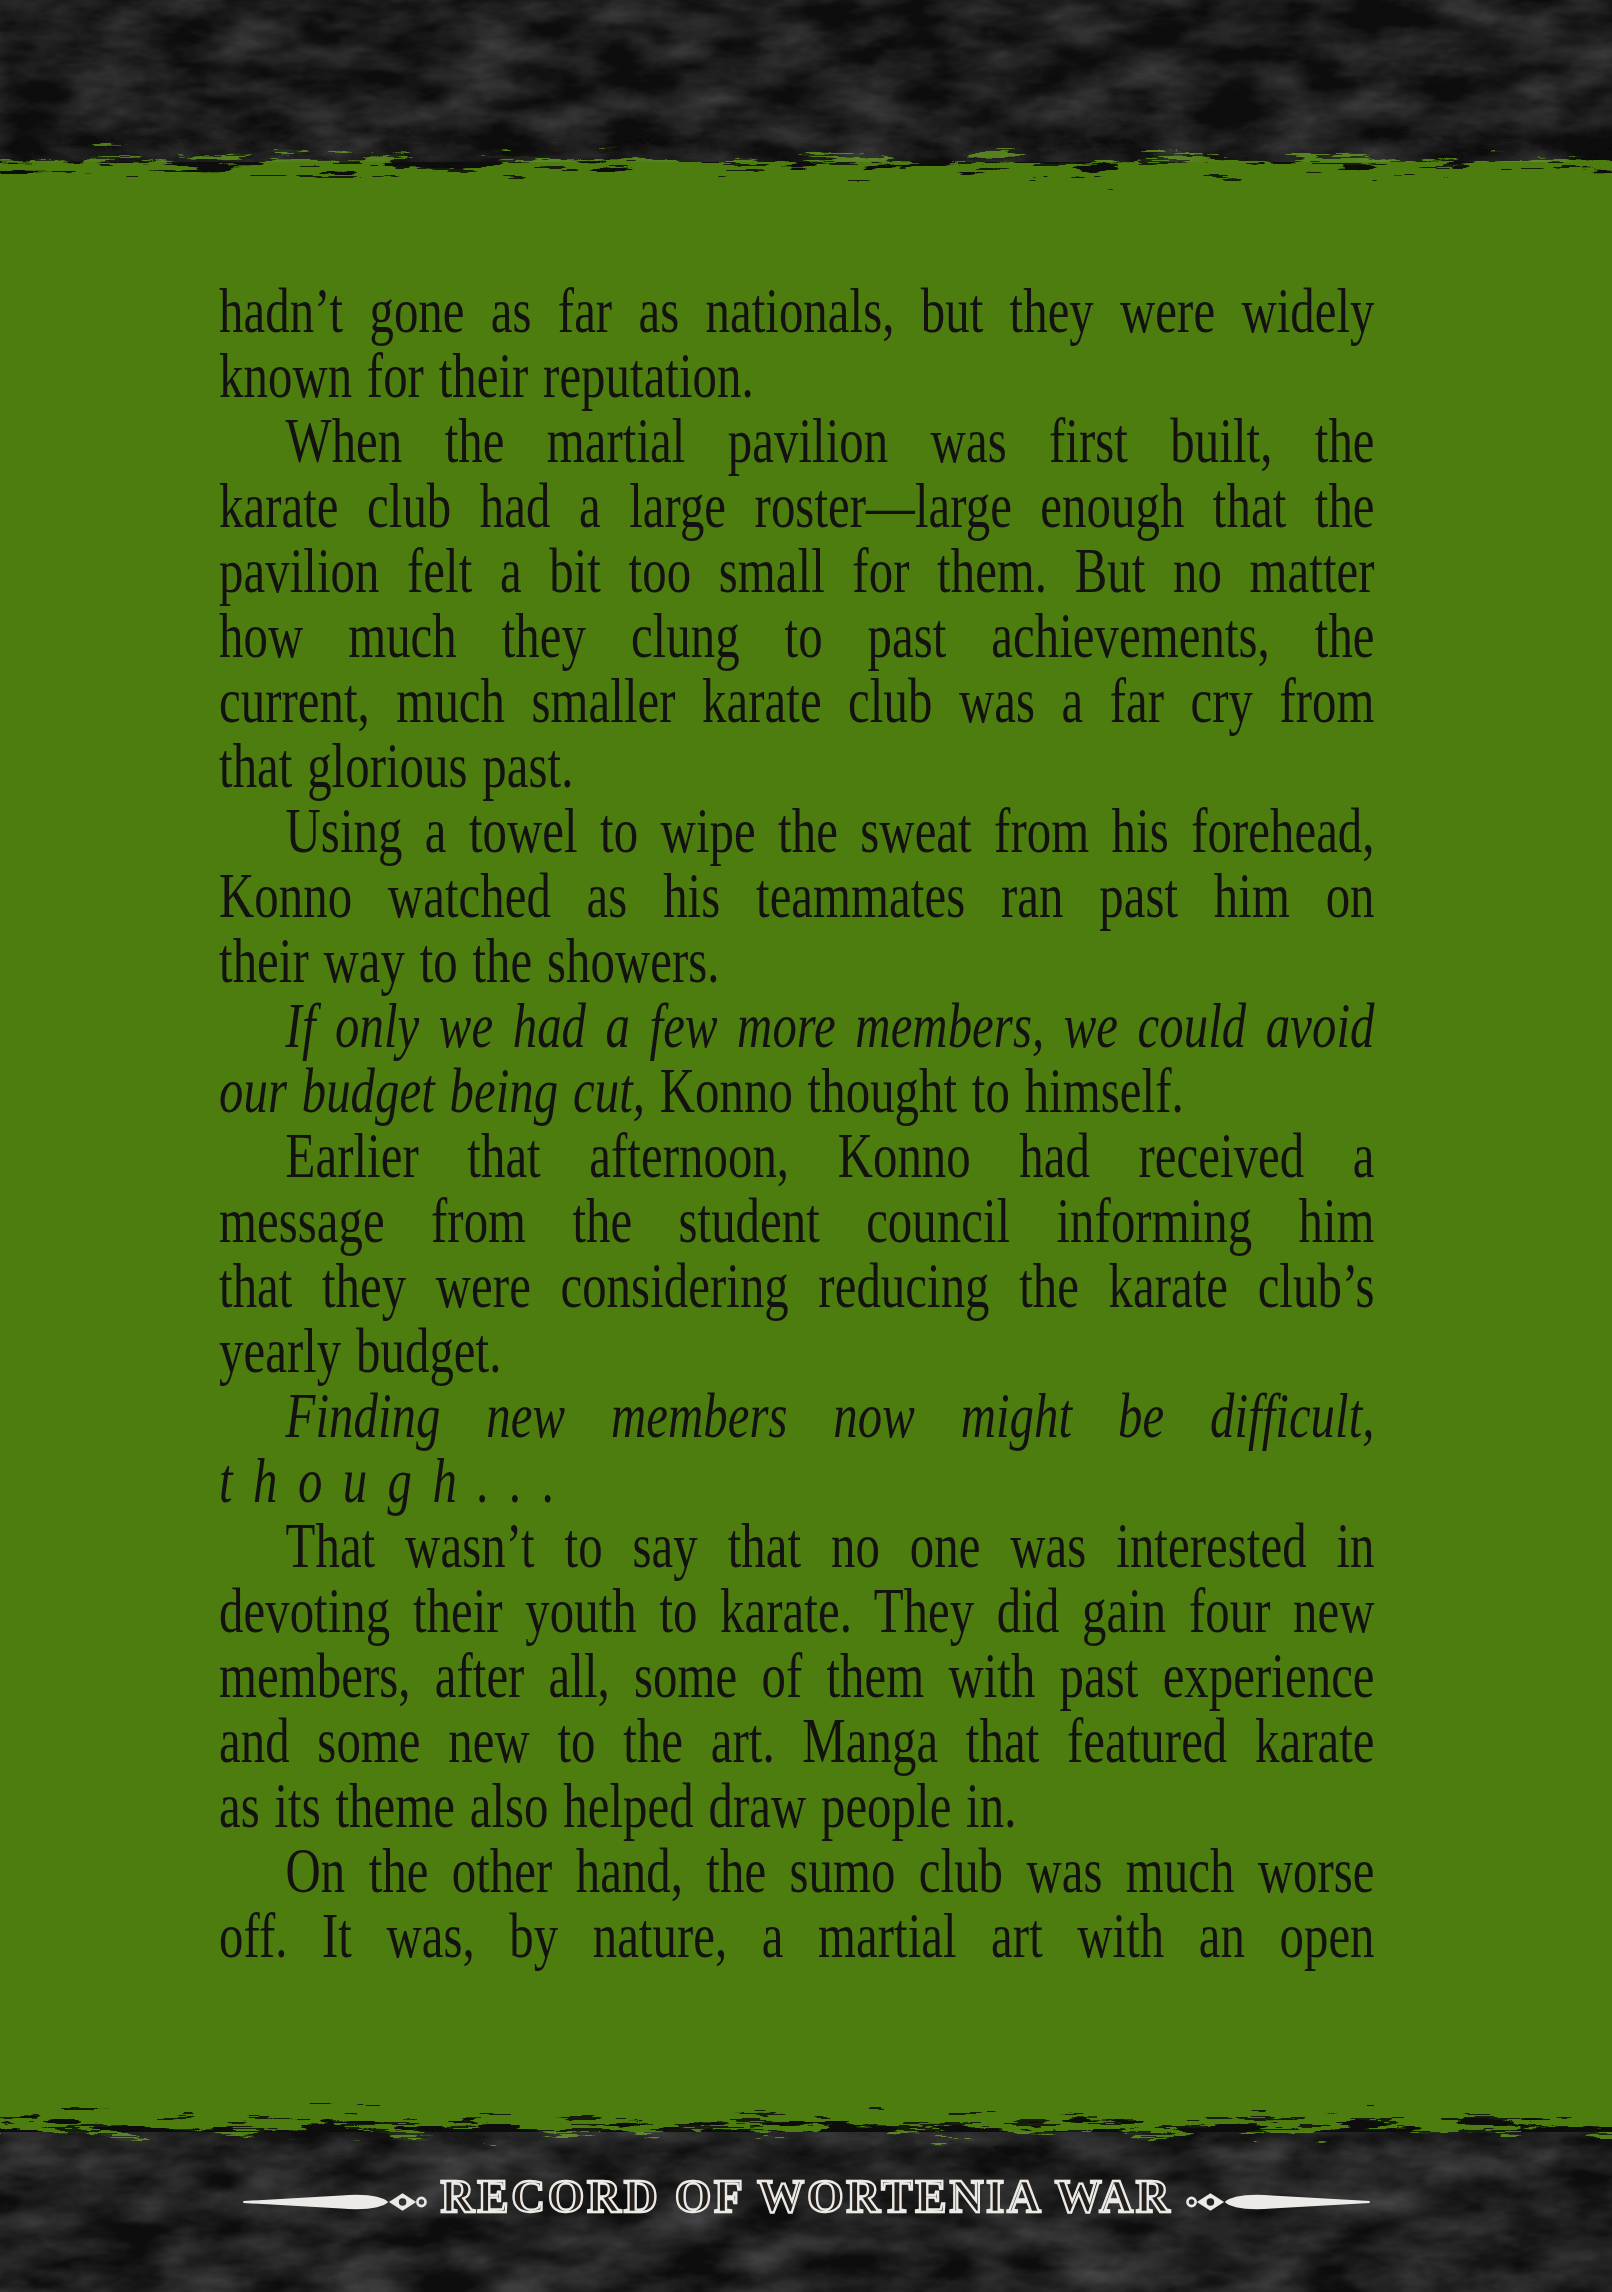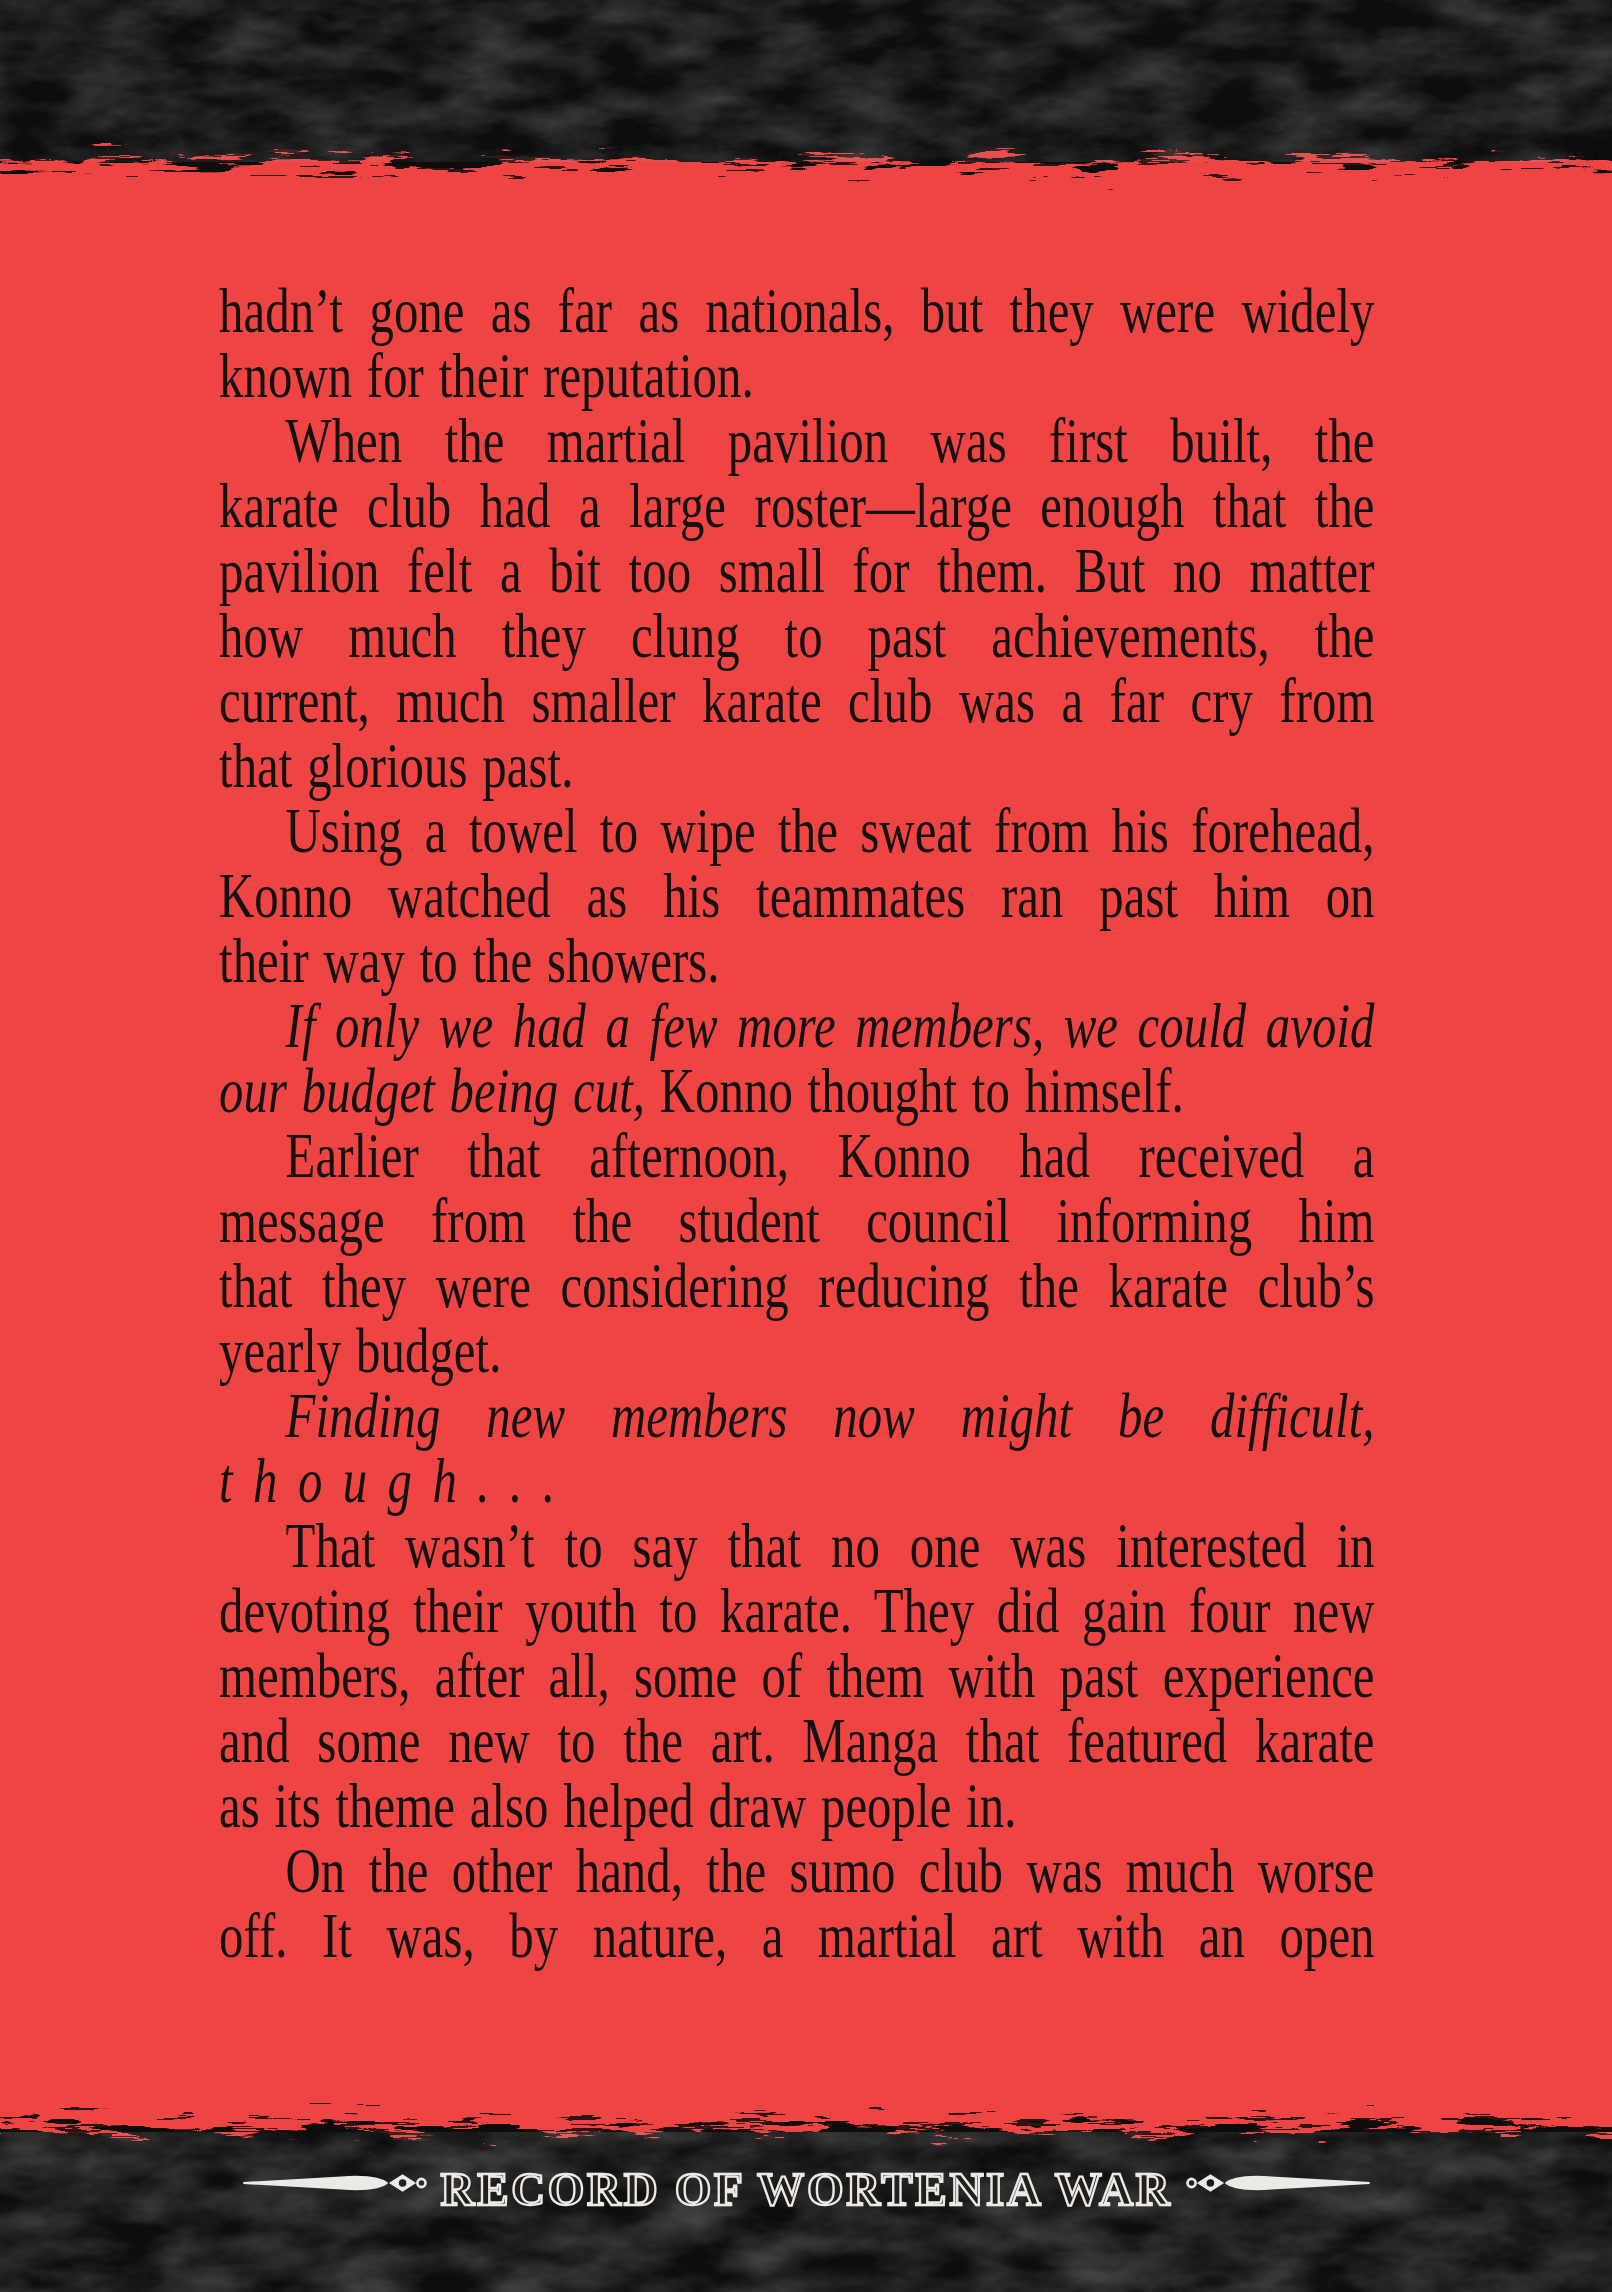--- a/index.html
+++ b/index.html
@@ -1,19 +1,19 @@
 <!DOCTYPE html>
 <html style="font-size:14.3px"><head>
 <meta charset="utf-8">
 <style>
   html,body{margin:0;padding:0;background:#ffffff;}
   .page{
     position:relative;
     width:1613px;height:2293px;
-    background:#ef4444;
+    background:#4d7c0f;
     overflow:hidden;
     font-family:"Liberation Serif", serif;
   }
   
   .band{position:absolute;left:0;display:block;}
   .band-top{top:0;width:1613px;height:224px;}
   .band-bottom{bottom:0;width:1613px;height:219px;}
   
   #text-block{
     position:absolute;
@@ -29,21 +29,21 @@
   .line{min-height:65px;}
   .line.justify{text-align:justify;text-align-last:justify;}
   .line.plain{text-align:left;word-spacing:0.05em;}
   .line.indent{text-indent:86px;}
   .line.tracked{letter-spacing:0.42em;}
   .it{font-style:italic;}
   
   .footer-title-row{
     position:absolute;
     left:0;top:2162px;width:1613px;height:61px;
-    display:flex;justify-content:center;align-items:flex-start;
+    display:flex;justify-content:center;align-items:flex-end;
     gap:13.4px;
   }
   .footer-title{
     font-family:"Liberation Serif", serif;
     font-weight:700;
     font-size:47px;
     letter-spacing:2.7px;
     white-space:nowrap;
     color:#241f1a;
     -webkit-text-stroke:2.3px #eceae6;

